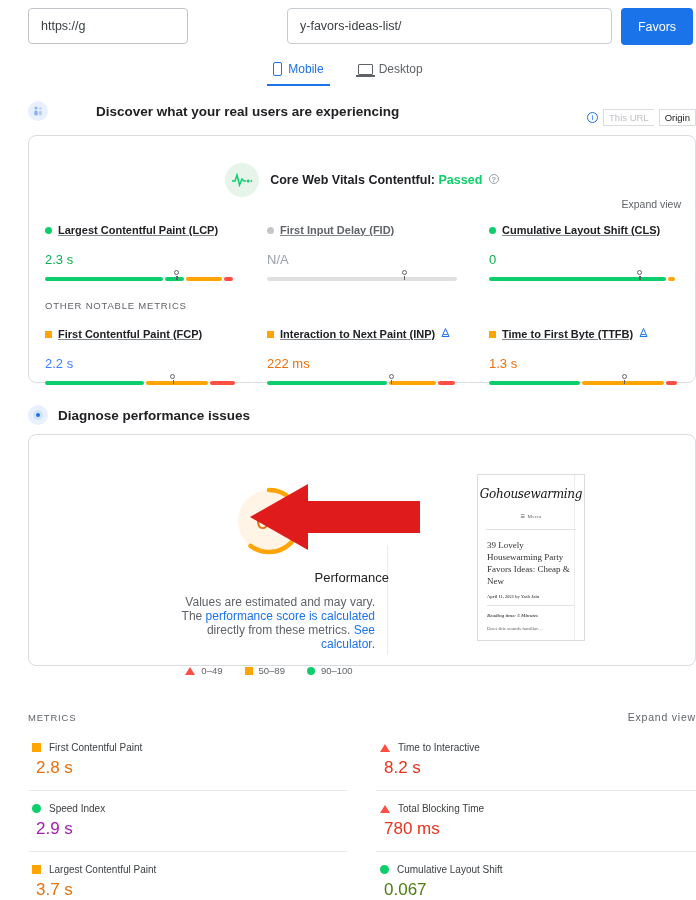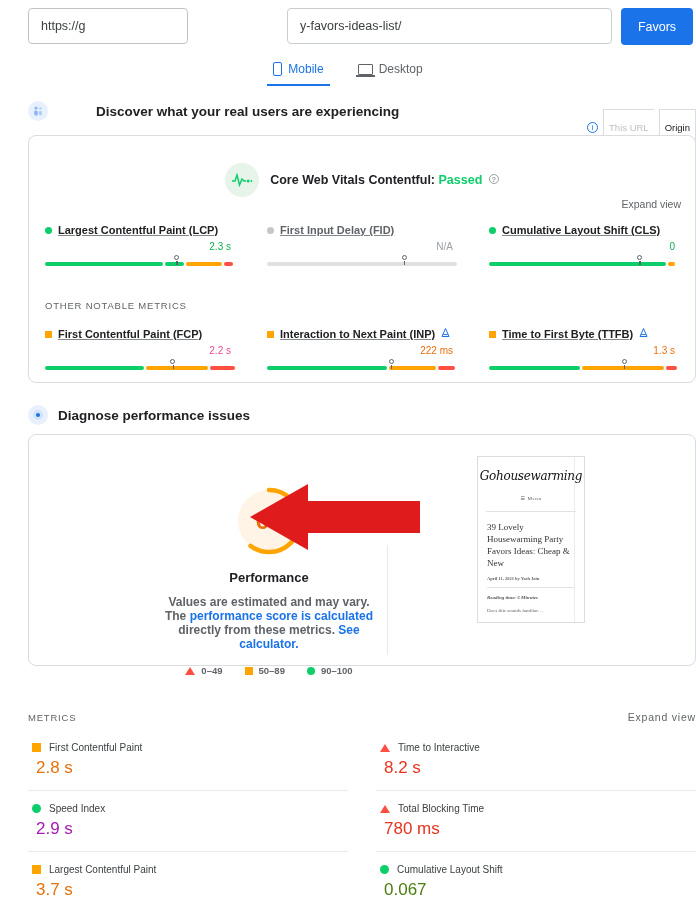--- a/index.html
+++ b/index.html
@@ -64,21 +64,21 @@
   }
   .toggle-group {
     position: absolute; right: 0; top: 109px;
     display: flex; align-items: center; gap: 5px;
   }
   .info-ico {
     width: 11px; height: 11px; border-radius: 50%; border: 1.2px solid #1a73e8;
     color: #1a73e8; font-size: 8px; line-height: 9px; text-align: center;
   }
   .tgl {
-    border: 1px solid #dadce0; font-size: 9.5px; padding: 12px 5px; cursor: pointer;
+    border: 1px solid #dadce0; font-size: 9.5px; padding: 2px 5px; cursor: pointer;
     background: #fff;
   }
   .tgl.off { color: #bdc1c6; border-right: none; }
   .tgl.on { color: #202124; }
 
   
   .card {
     position: absolute; border: 1px solid #dadce0; border-radius: 8px; background: #fff;
   }
   #crux-card { left: 28px; top: 135px; width: 668px; height: 248px; }
@@ -102,35 +102,35 @@
     position: absolute; font-size: 10.5px; color: #5f6368; cursor: pointer;
   }
 
   
   .metric-row { position: absolute; display: flex; width: 100%; }
   .metric-col { flex: 1; padding: 0 16px; }
   .m-label { display: flex; align-items: center; gap: 6px; font-size: 11px; }
   .m-label a { color: #202124; text-decoration: underline; text-decoration-color:#80868b;font-weight:bold; }
   .dot { width: 7px; height: 7px; border-radius: 50%; flex: none; }
   .sq  { width: 7px; height: 7px; flex: none; }
-  .m-value { text-align: right; font-size: 10px; margin-top: 5px; padding-right: 4px; }
+  .m-value { text-align: left; font-size: 13px; margin-top: 16px; padding-right: 4px; }
   .bar { position: relative; height: 4px; margin-top: 10px; display: flex; gap: 2px; }
   .bar span { height: 4px; border-radius: 2px; }
   .needle {
     position: absolute; top: -7px; width: 5px; height: 5px; border-radius: 50%;
     border: 1.2px solid #5f6368; background: #fff;
   }
   .needle::after { content:''; position:absolute; left:1.3px; top:5px; width:1.2px; height:4px; background:#5f6368; }
   .onm-head {
     position: absolute; left: 16px; font-size: 9.5px; color: #5f6368;
     letter-spacing: .8px;
   }
 
   
-  .gauge-wrap { position: absolute; left: 120px; top: 50px; width: 240px; text-align: center; font-weight: bold; }
+  .gauge-wrap { position: absolute; left: 120px; top: 50px; width: 240px; text-align: right; }
   .gauge { position: relative; width: 72px; height: 72px; margin: 0 auto; }
   .gauge svg { display: block; }
   .gauge-num {
     position: absolute; left: 0; top: 0; width: 72px; height: 72px;
     display: flex; align-items: center; justify-content: center;
     font-size: 24px; color: #e8700d;
   }
   .gauge-title { font-size: 13px; color: #202124; margin-top: 13px; }
   .gauge-note { font-size: 12px; color: #5f6368; line-height: 14px; margin-top: 10px; padding: 0 14px; }
   .gauge-note a { color: #1a73e8; text-decoration: none; }
@@ -291,21 +291,21 @@
 
     <div class="onm-head" style="top:164px;">OTHER NOTABLE METRICS</div>
 
     <div class="metric-row" style="top:192px;">
 
       <div class="metric-col">
         <div class="m-label">
           <span class="sq" style="background:#ffa400"></span>
           <a href="#">First Contentful Paint (FCP)</a>
         </div>
-        <div class="m-value" style="color:#ec4899">2.2 s</div>
+        <div class="m-value" style="color:#3b82f6">2.2 s</div>
         <div class="bar">
           <span style="width:52%;background:#0cce6b"></span>
           <span style="width:33%;background:#ffa400"></span>
           <span style="width:13%;background:#ff4e42"></span>
           <i class="needle" style="left:66%"></i>
         </div>
       </div>
 
       <div class="metric-col">
         <div class="m-label">
@@ -384,21 +384,21 @@
           <span style="width:8px;height:8px;background:#ffa400;display:block"></span>
           <span>50–89</span>
         </div>
         <div>
           <span style="width:8px;height:8px;border-radius:50%;background:#0cce6b;display:block"></span>
           <span>90–100</span>
         </div>
       </div>
     </div>
 
-    <div style="position:absolute; left:448px; top:21px; width:110px; height:169px;">
+    <div style="position:absolute; left:448px; top:39px; width:110px; height:169px;">
       <div class="thumb" style="position:relative; left:0; top:0;">
         <div class="thumb-rail"></div>
         <div class="thumb-logo">Gohousewarming</div>
         <div class="thumb-menu">
           <span>☰</span>
           <span>Menu</span>
         </div>
         <div class="thumb-sep"></div>
         <div class="thumb-title">39 Lovely Housewarming Party Favors Ideas: Cheap &amp; New</div>
         <div class="thumb-meta">April 11, 2021 by Yash Jain</div>

